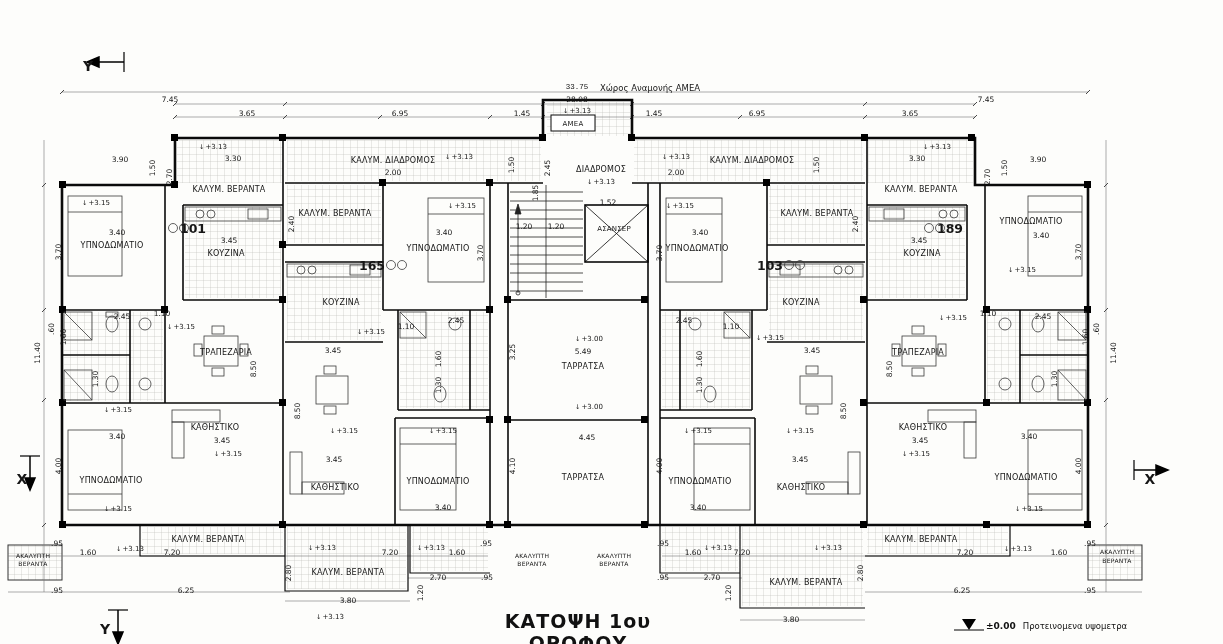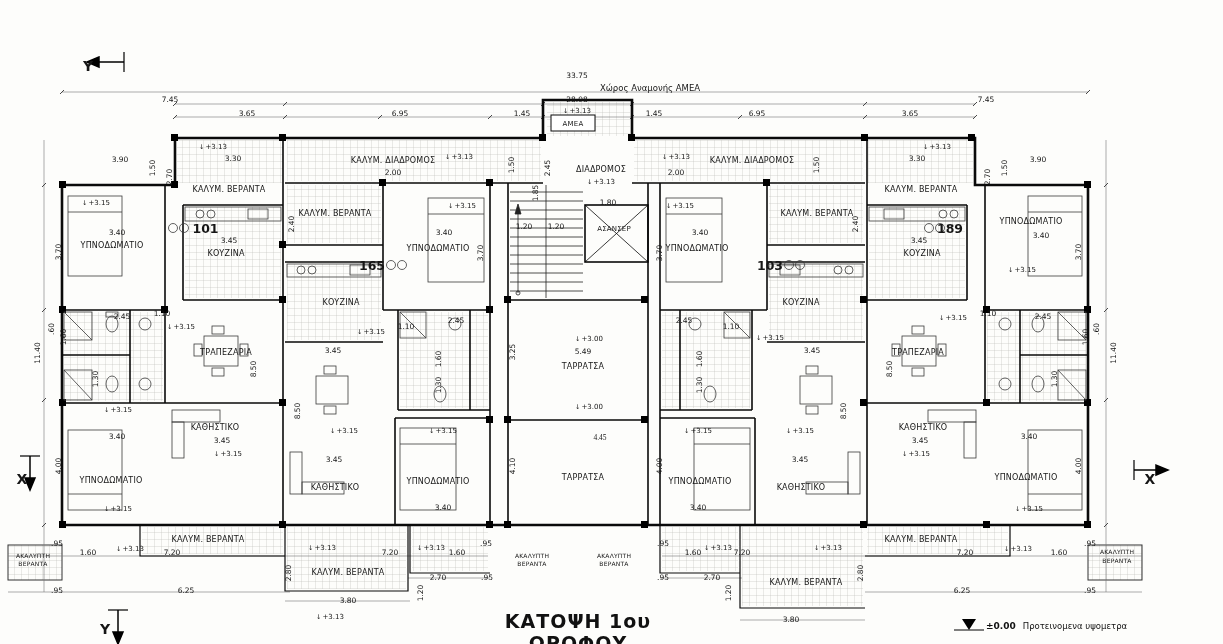--- a/index.html
+++ b/index.html
@@ -289,21 +289,21 @@
         </g>
     </g>
 
     <g>
       <polygon points="962,619 976,619 969,630" fill="#000"></polygon>
       <line x1="954" y1="630" x2="984" y2="630" stroke="#000" stroke-width="1"></line>
     </g>
   </svg>
 
   <div id="labels">
-      <div class="lbl k-dim" style="left: 577px; top: 76px;">33.75</div>
+      <div class="lbl k-dim" style="left: 577px; top: 88px; font-family: Liberation Mono, monospace;">33.75</div>
       <div class="lbl k-note" style="left: 650px; top: 88px;">Χώρος Αναμονής ΑΜΕΑ</div>
       <div class="lbl k-dim" style="left: 577px; top: 100px;">28.98</div>
       <div class="lbl k-dim" style="left: 170px; top: 100px;">7.45</div>
       <div class="lbl k-dim" style="left: 986px; top: 100px;">7.45</div>
       <div class="lbl k-dim" style="left: 247px; top: 114px;">3.65</div>
       <div class="lbl k-dim" style="left: 400px; top: 114px;">6.95</div>
       <div class="lbl k-dim" style="left: 522px; top: 114px;">1.45</div>
       <div class="lbl k-dim" style="left: 654px; top: 114px;">1.45</div>
       <div class="lbl k-dim" style="left: 757px; top: 114px;">6.95</div>
       <div class="lbl k-dim" style="left: 910px; top: 114px;">3.65</div>
@@ -326,37 +326,37 @@
       <div class="lbl k-lvl" style="left: 676px; top: 157px;">+3.13</div>
       <div class="lbl k-room" style="left: 752px; top: 161px;">ΚΑΛΥΜ. ΔΙΑΔΡΟΜΟΣ</div>
       <div class="lbl k-dim" style="left: 676px; top: 173px;">2.00</div>
       <div class="lbl k-dim rot" style="left: 817px; top: 165px;">1.50</div>
       <div class="lbl k-lvl" style="left: 937px; top: 147px;">+3.13</div>
       <div class="lbl k-dim" style="left: 917px; top: 159px;">3.30</div>
       <div class="lbl k-room" style="left: 921px; top: 190px;">ΚΑΛΥΜ. ΒΕΡΑΝΤΑ</div>
       <div class="lbl k-dim" style="left: 1038px; top: 160px;">3.90</div>
       <div class="lbl k-dim rot" style="left: 1005px; top: 168px;">1.50</div>
       <div class="lbl k-dim rot" style="left: 988px; top: 177px;">2.70</div>
-      <div class="lbl k-dim" style="left: 608px; top: 203px;">1.80</div>
+      <div class="lbl k-dim" style="left: 608px; top: 203px;">1.52</div>
       <div class="lbl k-dim" style="left: 524px; top: 227px;">1.20</div>
       <div class="lbl k-dim" style="left: 556px; top: 227px;">1.20</div>
       <div class="lbl k-room" style="left: 614px; top: 229px; font-size: 7px;">ΑΣΑΝΣΕΡ</div>
       <div class="lbl k-dim rot" style="left: 513px; top: 352px;">3.25</div>
       <div class="lbl k-dim" style="left: 583px; top: 352px;">5.49</div>
       <div class="lbl k-lvl" style="left: 589px; top: 339px;">+3.00</div>
       <div class="lbl k-room" style="left: 583px; top: 367px;">ΤΑΡΡΑΤΣΑ</div>
       <div class="lbl k-lvl" style="left: 589px; top: 407px;">+3.00</div>
-      <div class="lbl k-dim" style="left: 600px; top: 438px; font-family: Liberation Serif, serif;">4.45</div>
+      <div class="lbl k-dim" style="left: 587px; top: 438px;">4.45</div>
       <div class="lbl k-dim rot" style="left: 513px; top: 466px;">4.10</div>
       <div class="lbl k-room" style="left: 583px; top: 478px;">ΤΑΡΡΑΤΣΑ</div>
       <div class="lbl k-lvl" style="left: 96px; top: 203px;">+3.15</div>
       <div class="lbl k-dim" style="left: 117px; top: 233px;">3.40</div>
       <div class="lbl k-room" style="left: 112px; top: 246px;">ΥΠΝΟΔΩΜΑΤΙΟ</div>
       <div class="lbl k-dim rot" style="left: 59px; top: 252px;">3.70</div>
-      <div class="lbl k-apt" style="left: 193px; top: 229px; padding-left: 25px;">101</div>
+      <div class="lbl k-apt" style="left: 193px; top: 229px;">101</div>
       <div class="lbl k-dim" style="left: 229px; top: 241px;">3.45</div>
       <div class="lbl k-room" style="left: 226px; top: 254px;">ΚΟΥΖΙΝΑ</div>
       <div class="lbl k-dim" style="left: 122px; top: 317px;">2.45</div>
       <div class="lbl k-dim" style="left: 162px; top: 314px;">1.10</div>
       <div class="lbl k-dim rot" style="left: 52px; top: 329px;">.60</div>
       <div class="lbl k-dim rot" style="left: 64px; top: 337px;">1.60</div>
       <div class="lbl k-dim rot" style="left: 96px; top: 379px;">1.30</div>
       <div class="lbl k-lvl" style="left: 181px; top: 327px;">+3.15</div>
       <div class="lbl k-room" style="left: 226px; top: 353px;">ΤΡΑΠΕΖΑΡΙΑ</div>
       <div class="lbl k-dim rot" style="left: 254px; top: 369px;">8.50</div>

